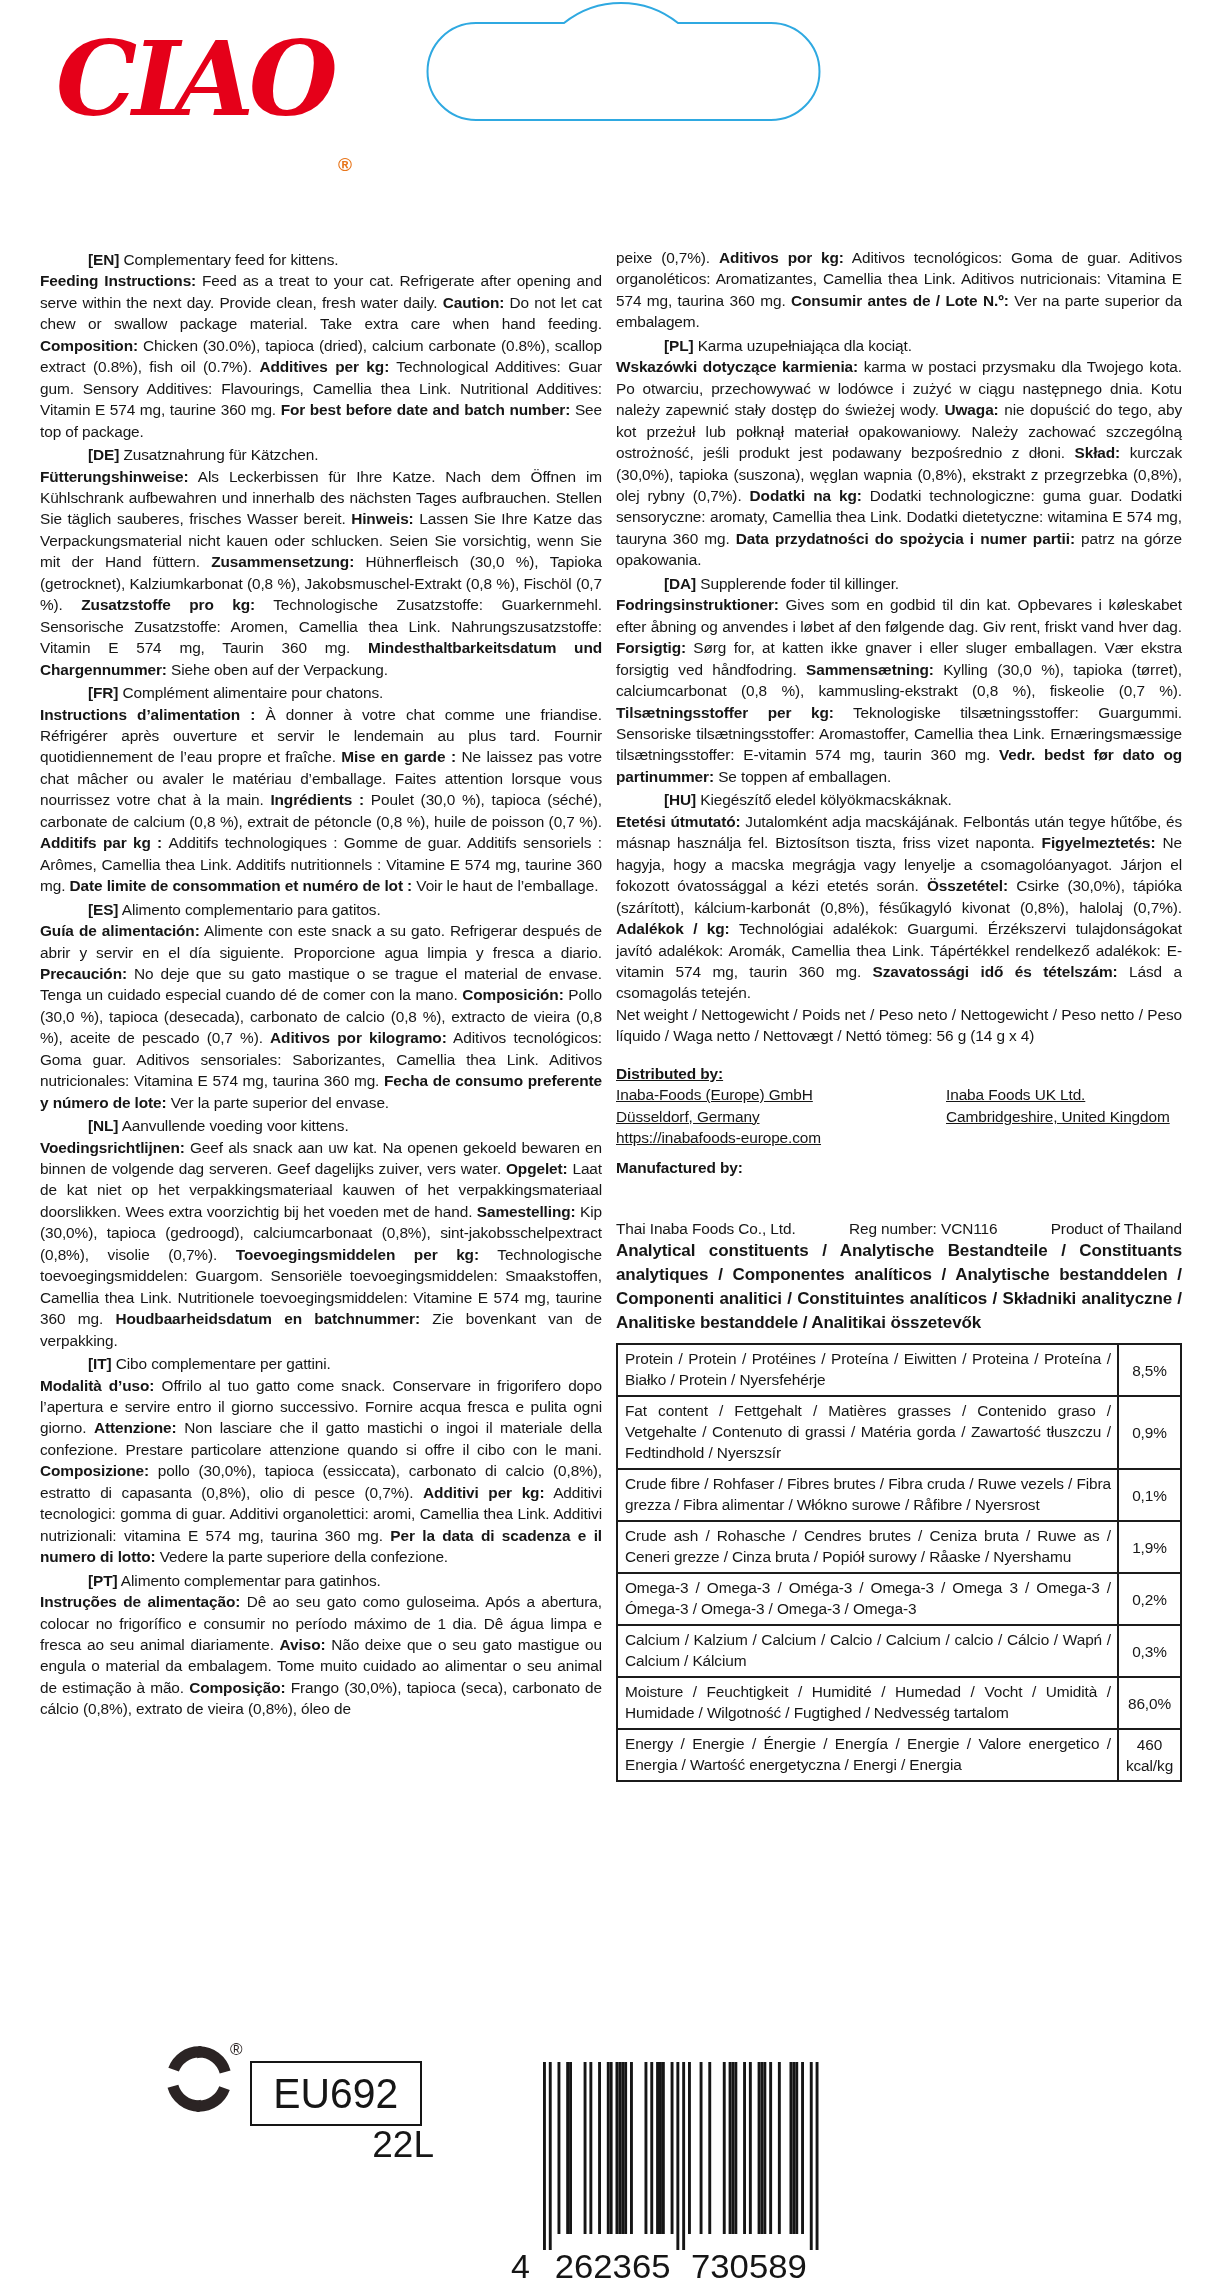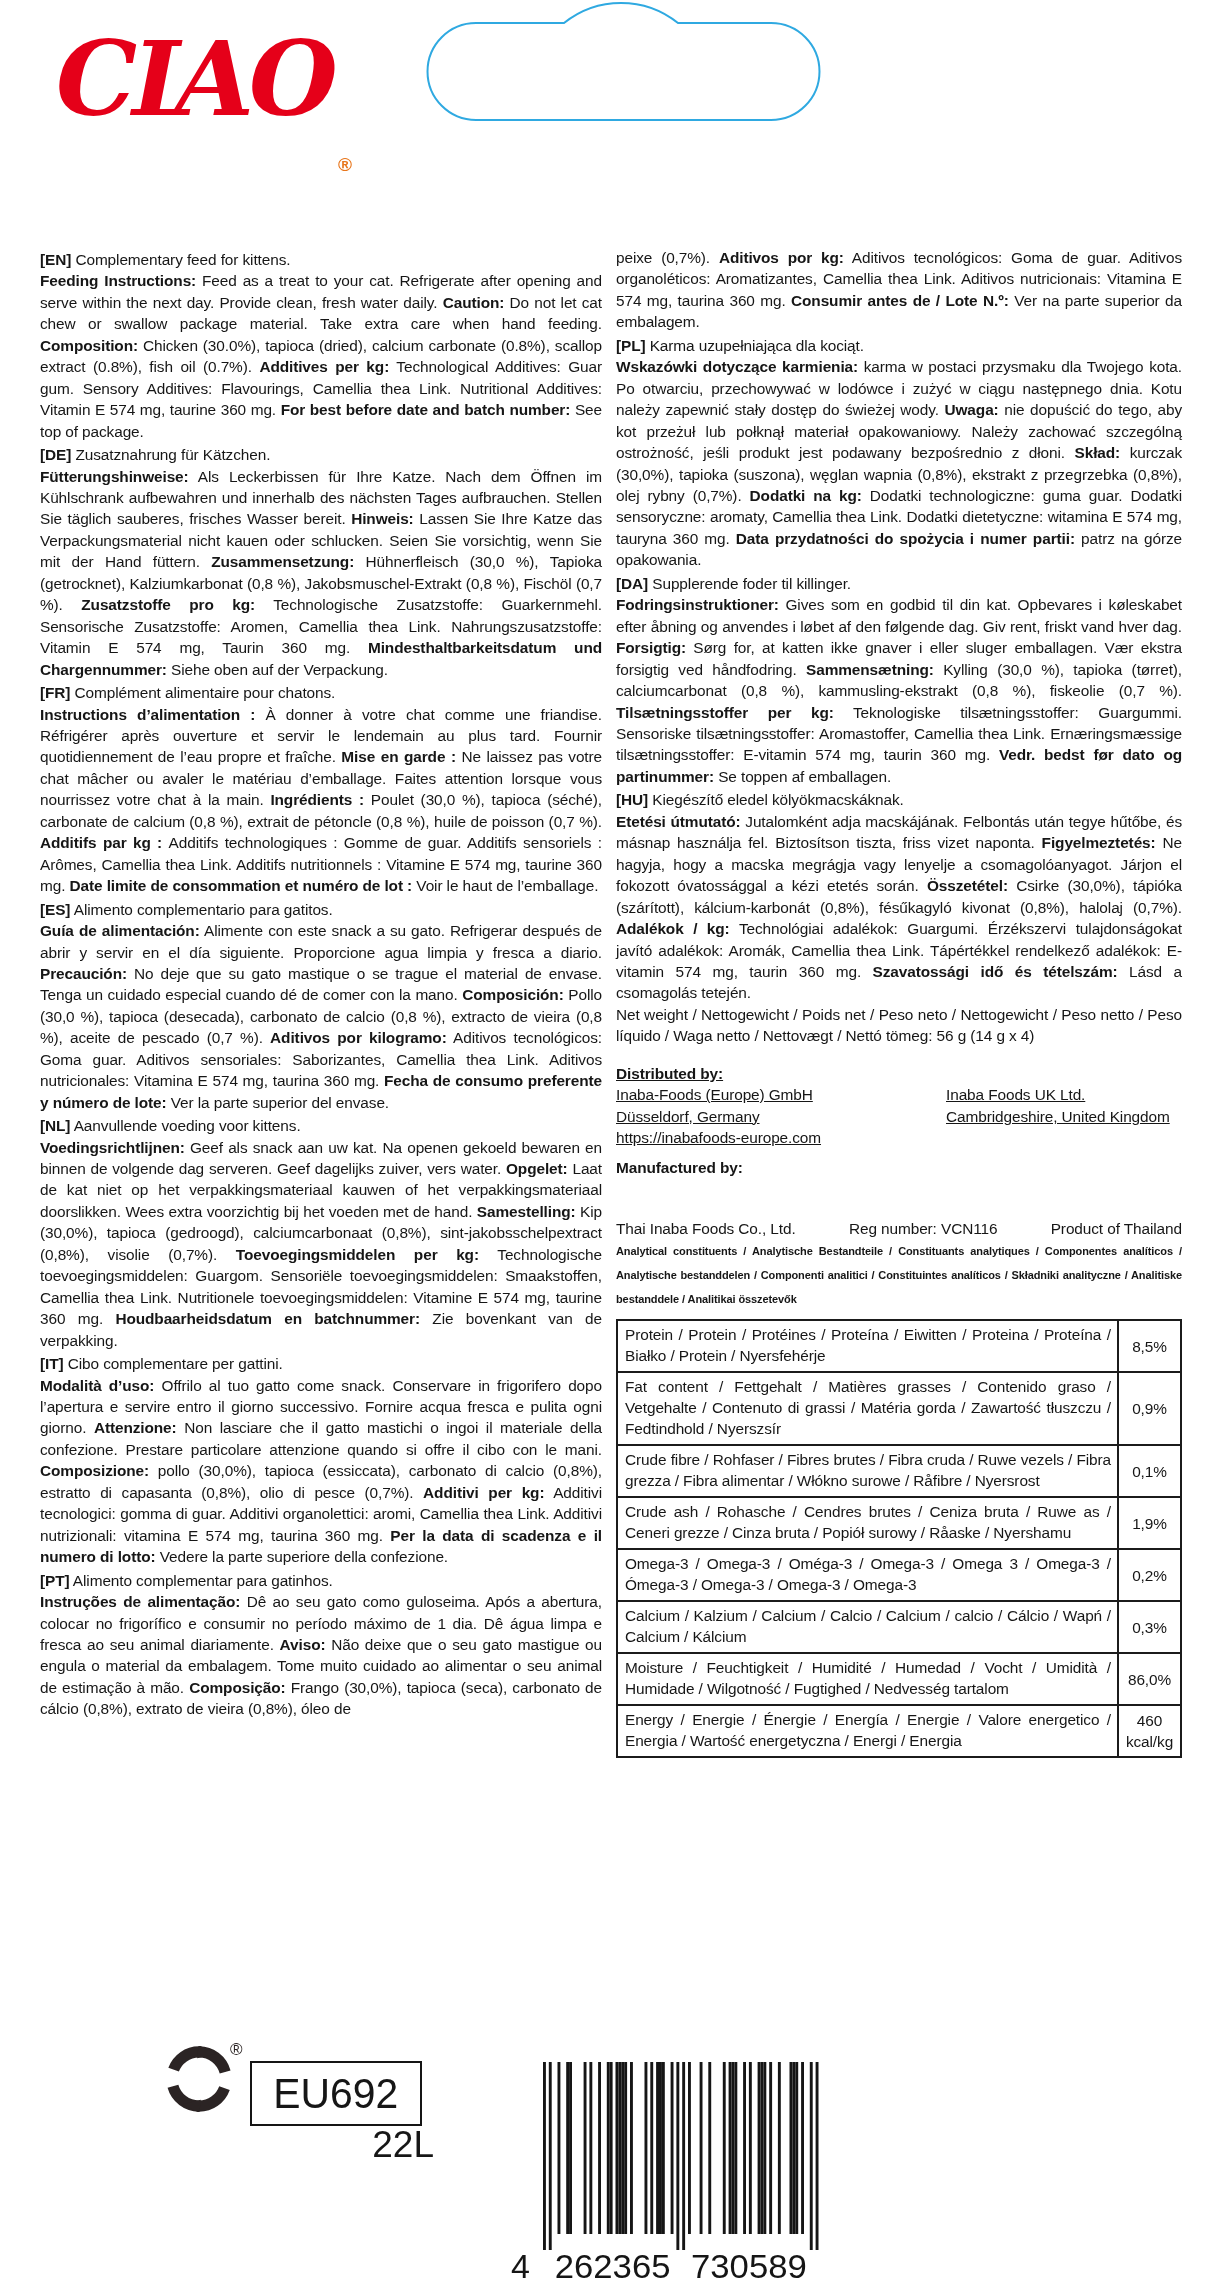--- a/index.html
+++ b/index.html
@@ -15,29 +15,29 @@
   .diecut { position:absolute; left:424px; top:0; }
 
   
   .col { position:absolute; top:247px; font-size:15.4px; line-height:21.45px;
          text-align:justify; letter-spacing:-0.1px; }
   .col p { margin:0; }
   .col-left  { left:40px;  width:562px; }
   .col-right { left:616px; width:566px; }
   .b { font-weight:bold; }
   .i { }
-  p.intro { margin-top:2px; }
+  p.intro { margin-top:2px;margin-left:48px; }
 
   .netweight { margin-top:14px; }
   .dist { margin-top:16px;text-decoration:underline; }
   .dist-cols { display:flex; }
   .dist-cols .dist-col1 { width:330px; }
   .manu { margin-top:8px; }
   .manu-line { display:flex; justify-content:space-between; width:566px;margin-top:40px; }
-  .anal-header { margin-top:12px; font-weight:bold; font-size:11px; line-height:24px; }
+  .anal-header { margin-top:12px; font-weight:bold; font-size:17px; line-height:24px; }
 
   .anal-table { margin-top:8px; border-collapse:collapse; width:566px;padding-left:8px; }
   .anal-table td { border:2px solid #1b1b1b; font-size:15.4px; line-height:21px;
                    padding:3px 6px 5px 7px; vertical-align:middle; }
   .anal-table td.val { width:57px; text-align:center; padding:3px 2px; }
 
   
   .greendot-wrap { position:absolute; left:166px; top:2046px; width:100px; height:80px; }
   .gd-reg { position:absolute; left:64px; top:-6px; font-size:17px; color:#2b2424; }
   .eu-box { position:absolute; left:250px; top:2061px; width:168px; height:61px;

